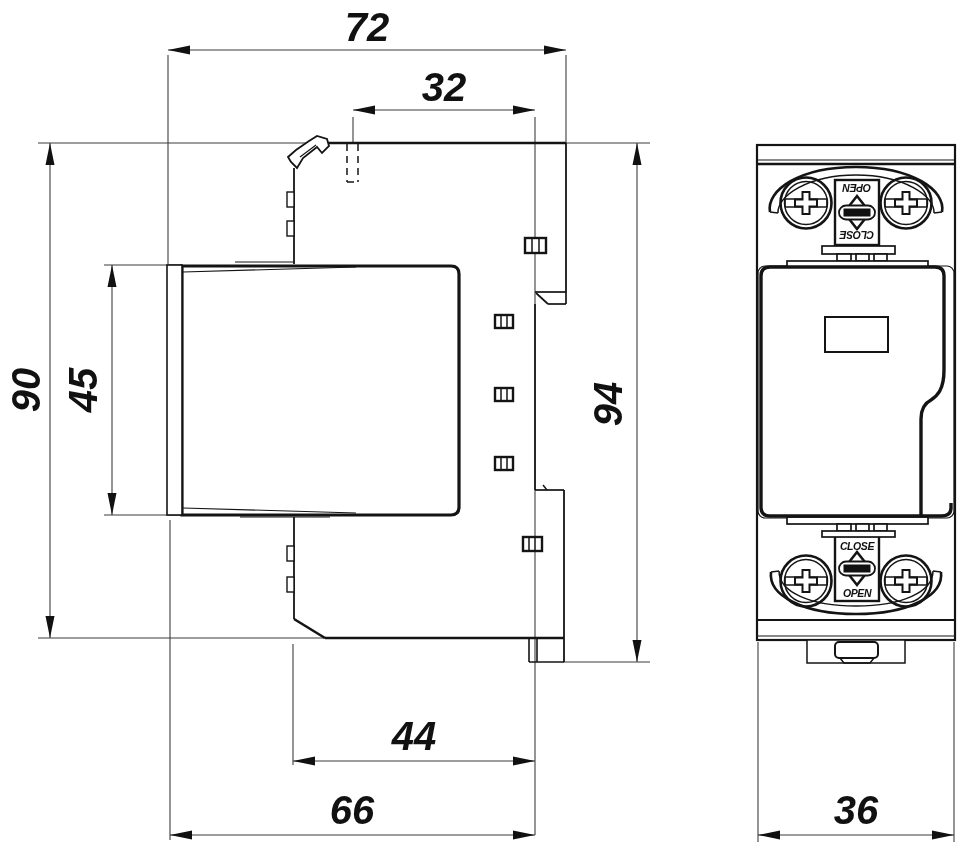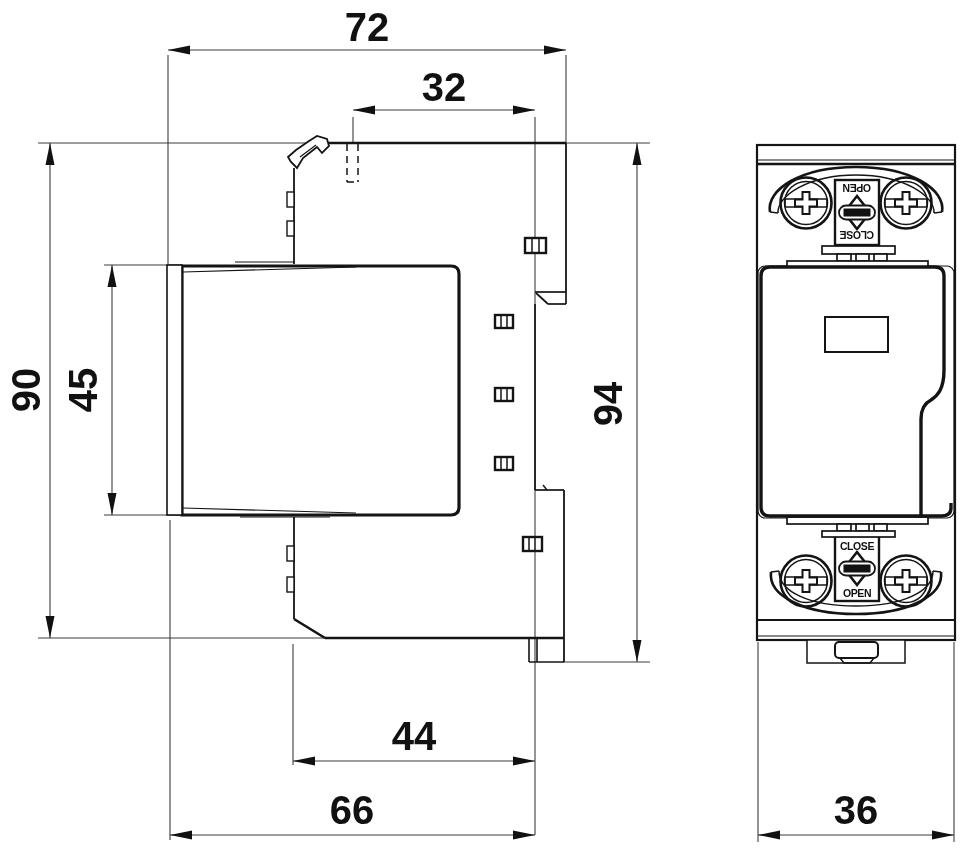--- a/index.html
+++ b/index.html
@@ -1,16 +1,16 @@
 <!DOCTYPE html>
 <html><head>
 <meta charset="utf-8">
 <style>
   html,body{margin:0;padding:0;background:#ffffff;}
-  .stage{position:relative;width:965px;height:850px;background:#fff;overflow:hidden;}
+  .stage{position:relative;width:965px;height:850px;background:#fff;overflow:hidden;font-style:italic;}
   svg{display:block;}
   text.dim{font-family:"Liberation Sans",sans-serif;font-weight:bold;font-size:40px;fill:#111;}
   text.slider{font-family:"Liberation Sans",sans-serif;font-weight:bold;font-size:10.5px;fill:#111;letter-spacing:-0.4px;}
 </style>
 </head>
 <body>
 
 <div class="stage">
 <svg width="965" height="850" viewBox="0 0 965 850">
 

